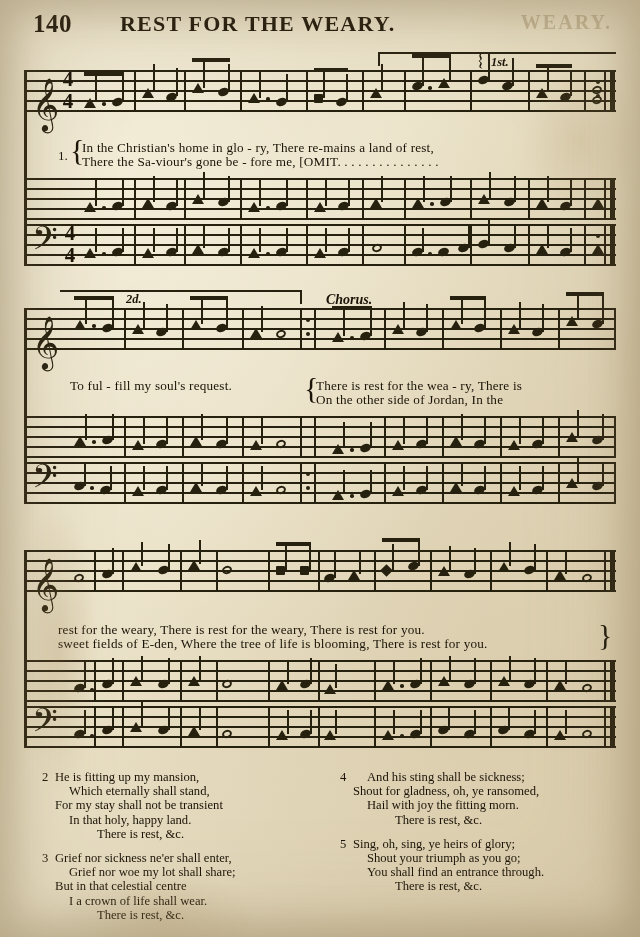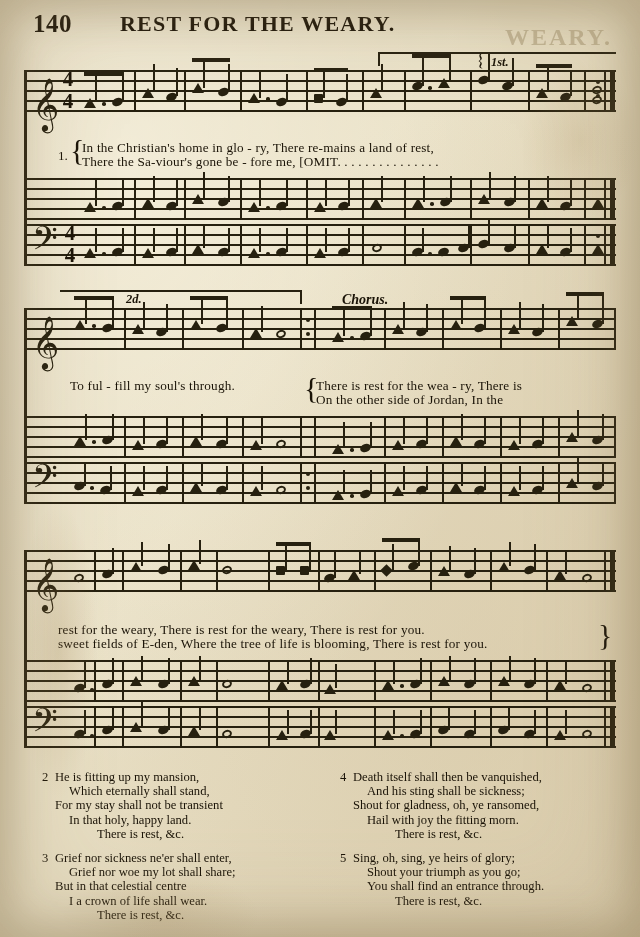--- a/index.html
+++ b/index.html
@@ -62,22 +62,22 @@
     position: absolute;
     left: 120px;
     top: 3px;
     font-size: 22px;
     font-weight: bold;
     letter-spacing: 1.2px;
   }
   .ghost-title {
     position: absolute;
     right: 28px;
-    top: 16px;
-    font-size: 24px;
+    top: 3px;
+    font-size: 20px;
     font-weight: bold;
     letter-spacing: 2px;
     color: rgba(130,108,70,0.35);
     margin-left: 11px;
   }
 
   
   .system {
     position: absolute;
     left: 26px;
@@ -524,21 +524,21 @@
     <div class="dotdot" style="left:570px;top:196px;"></div>
 
     <div class="brace" style="left:-2px;top:18px;height:196px;"></div>
   </div>
 
   <div class="system" style="top:290px;height:240px;">
 
     <div class="ending-line" style="left:34px;top:0px;width:240px;"></div>
     <div class="ending-tick" style="left:274px;top:0px;height:14px;"></div>
     <div class="bracket-label" style="left:100px;top:2px;">2d.</div>
-    <div class="chorus-label" style="left:316px;top:2px;">Chorus.</div>
+    <div class="chorus-label" style="left:300px;top:2px;">Chorus.</div>
 
     <div class="staff" style="top:18px;">
       <div class="line l0"></div>
         <div class="line l1"></div>
         <div class="line l2"></div>
         <div class="line l3"></div>
         <div class="line l4"></div>
     </div>
     <div class="clef-g" style="left:6px;top:52px;">𝄞</div>
 
@@ -600,21 +600,21 @@
     <div class="nh" style="left:566px;top:30px;"></div>
       <div class="stem" style="left:576px;top:6px;height:28px;"></div>
     <div class="beam" style="left:540px;top:2px;width:38px;"></div>
 
     <div class="barline" style="left:358px;top:18px;height:42px;"></div>
     <div class="barline" style="left:416px;top:18px;height:42px;"></div>
     <div class="barline" style="left:474px;top:18px;height:42px;"></div>
     <div class="barline" style="left:532px;top:18px;height:42px;"></div>
     <div class="barline" style="left:588px;top:18px;height:42px;"></div>
 
-    <div class="lyricline" style="left:44px;top:88px;">To ful - fill  my soul's through.</div>
+    <div class="lyricline" style="left:44px;top:88px;">To ful - fill  my soul's request.</div>
     <div class="bigbrace" style="left:278px;top:83px;">{</div>
     <div class="lyricline" style="left:290px;top:88px;">There is     rest     for  the   wea - ry,  There is</div>
     <div class="lyricline" style="left:290px;top:102px;">On the    other   side  of    Jordan,    In the</div>
 
     <div class="staff" style="top:126px;">
       <div class="line l0"></div>
         <div class="line l1"></div>
         <div class="line l2"></div>
         <div class="line l3"></div>
         <div class="line l4"></div>
@@ -936,21 +936,20 @@
           <div class="ind1">I a crown of life shall wear.</div>
           <div class="ind3">There is rest, &amp;c.</div>
         </div>
       </div>
     </div>
 
     <div class="vcol right">
       <div class="verse">
         <span class="num">4</span>
         <div class="lines">
-          <div>Death itself shall then be vanquished,</div>
           <div class="ind1">And his sting shall be sickness;</div>
           <div>Shout for gladness, oh, ye ransomed,</div>
           <div class="ind1">Hail with joy the fitting morn.</div>
           <div class="ind3">There is rest, &amp;c.</div>
         </div>
       </div>
       <div class="verse" style="margin-top:10px;">
         <span class="num">5</span>
         <div class="lines">
           <div>Sing, oh, sing, ye heirs of glory;</div>

